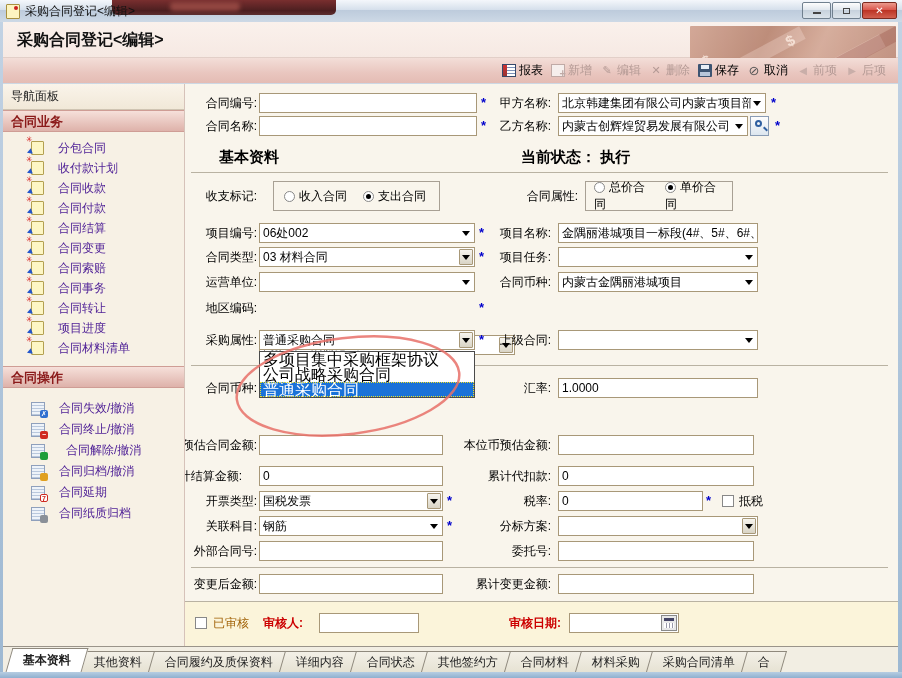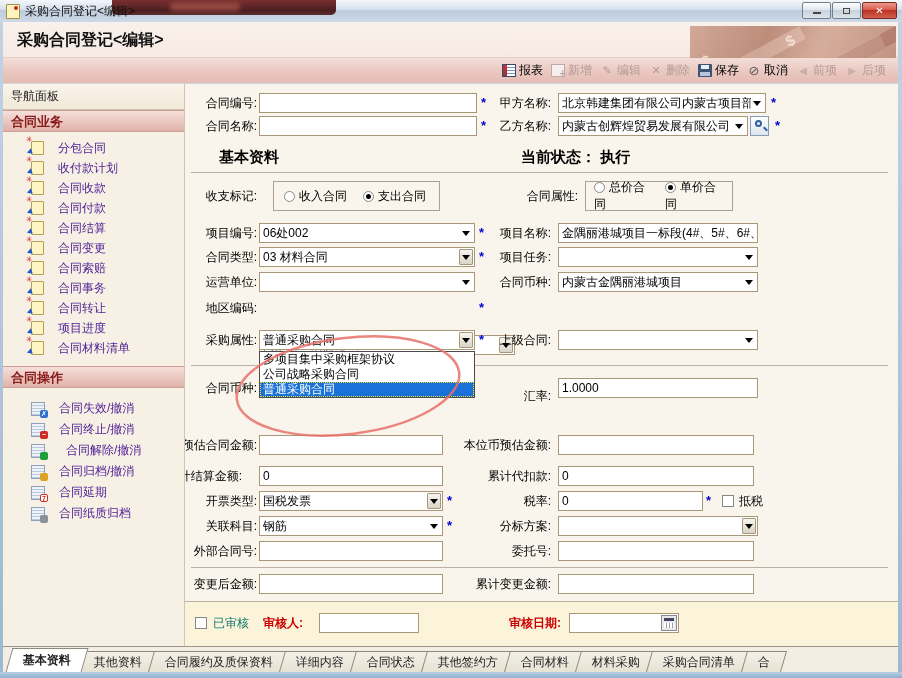--- a/index.html
+++ b/index.html
@@ -91,30 +91,30 @@
   .arr.boxed { background:linear-gradient(180deg,#f7f5ef,#d9d4c5); border:1px solid #a89878; border-radius:1px;}
   .tri { width:0; height:0; border:4px solid transparent; border-top:5px solid #000; margin-top:4px; }
   .req { position:absolute; color:#0000cc; font-weight:bold; font-size:13px; line-height:20px;}
   .hr { position:absolute; left:6px; right:10px; height:0; border-top:1px solid #b9b2a2; }
   .sect { position:absolute; font-size:15px; font-weight:bold; color:#000; }
   .groupbox { position:absolute; height:30px; border:1px solid #a8a094; display:flex; align-items:center; gap:16px; padding:0 10px; font-size:12px;}
   .radio { display:inline-block; width:11px; height:11px; border:1px solid #888; border-radius:50%; background:#fff; margin-right:4px; vertical-align:-2px; position:relative;}
   .radio.on::after { content:""; position:absolute; left:2px; top:2px; width:5px; height:5px; border-radius:50%; background:#000; }
   .chk { position:absolute; width:12px; height:12px; border:1px solid #888; background:#fff; }
   .ddlist { position:absolute; background:#fff; border:1px solid #4a4a4a; z-index:5; }
-  .dditem { height:15px; line-height:15px; padding:0 3px; font-size:12px; white-space:nowrap; overflow:hidden; cursor:default;}
+  .dditem { height:15px; line-height:15px; padding:0 3px; font-size:16px; white-space:nowrap; overflow:hidden; cursor:default;}
   .dditem.hl { background:#1a72d8; color:#fff; outline:1px dotted #f0e020; outline-offset:-1px;}
   .annot { position:absolute; z-index:6; pointer-events:none; }
   .magbtn { position:absolute; width:19px; height:20px; border:1px solid #8a9cb4;
             background:linear-gradient(180deg,#fdfdfd,#dde6ef); cursor:pointer;}
   .mag { position:absolute; left:4px; top:3px; width:7px; height:7px; border:2px solid #2f5fa0; border-radius:50%;}
   .mag::after { content:""; position:absolute; left:6px; top:6px; width:5px; height:2px; background:#2f5fa0; transform:rotate(45deg);}
   .audit-strip { position:absolute; left:0; right:0; top:517px; height:45px; background:#fbf4da; border-top:1px solid #b9b2a2; }
   .red { color:#cc0000; font-weight:bold; }
-  .grey { color:#0f766e; }
+  .grey { color:#a16207; }
   .calbtn { position:absolute; width:16px; height:16px; border:1px solid #8a8a8a; background:#e8e8e8; cursor:pointer; }
   .calbtn::before { content:""; position:absolute; left:2px; top:2px; right:2px; height:3px; background:#446; }
   .calbtn::after { content:""; position:absolute; left:2px; top:7px; right:2px; bottom:2px;
                    background:repeating-linear-gradient(90deg,#fff 0 2px,#99a 2px 3px); }
 
   
   .tabbar { position:relative; height:26px; background:#f2eee3; border-top:1px solid #9a948a;
             display:flex; align-items:flex-end; padding-left:6px; overflow:hidden; }
   .tab { height:21px; transform:skewX(-16deg); border:1px solid #8f897d; border-bottom:none;
          background:linear-gradient(180deg,#f3f0e7,#e6e2d3); margin-right:-5px; padding:0 13px;
@@ -404,21 +404,21 @@
           <div class="dditem">多项目集中采购框架协议</div>
           <div class="dditem">公司战略采购合同</div>
           <div class="dditem hl">普通采购合同</div>
         </div>
 
         <svg class="annot" style="left:46px; top:248px;" width="234" height="108">
           <ellipse cx="117" cy="54" rx="112" ry="48" fill="none" stroke="#e87068" stroke-width="2.5" opacity="0.85" transform="rotate(-7 117 54)"></ellipse>
         </svg>
 
         <span class="lbl" style="right:641px; top:294px;">合同币种:</span>
-        <span class="lbl" style="right:347px; top:294px;margin-top:8px;">汇率:</span>
+        <span class="lbl" style="right:347px; top:294px;">汇率:</span>
         <input class="fld" style="left: 373px; top: 294px; width: 200px;" value="1.0000">
 
         <span class="lbl" style="right:641px; top:351px;">预估合同金额:</span>
         <input class="fld" style="left: 74px; top: 351px; width: 184px;" value="">
         <span class="lbl" style="right:347px; top:351px;">本位币预估金额:</span>
         <input class="fld" style="left: 373px; top: 351px; width: 196px;" value="">
 
         <span class="lbl" style="right:656px; top:382px;">累计结算金额:</span>
         <input class="fld" style="left: 74px; top: 382px; width: 184px;" value="0">
         <span class="lbl" style="right:347px; top:382px;">累计代扣款:</span>

